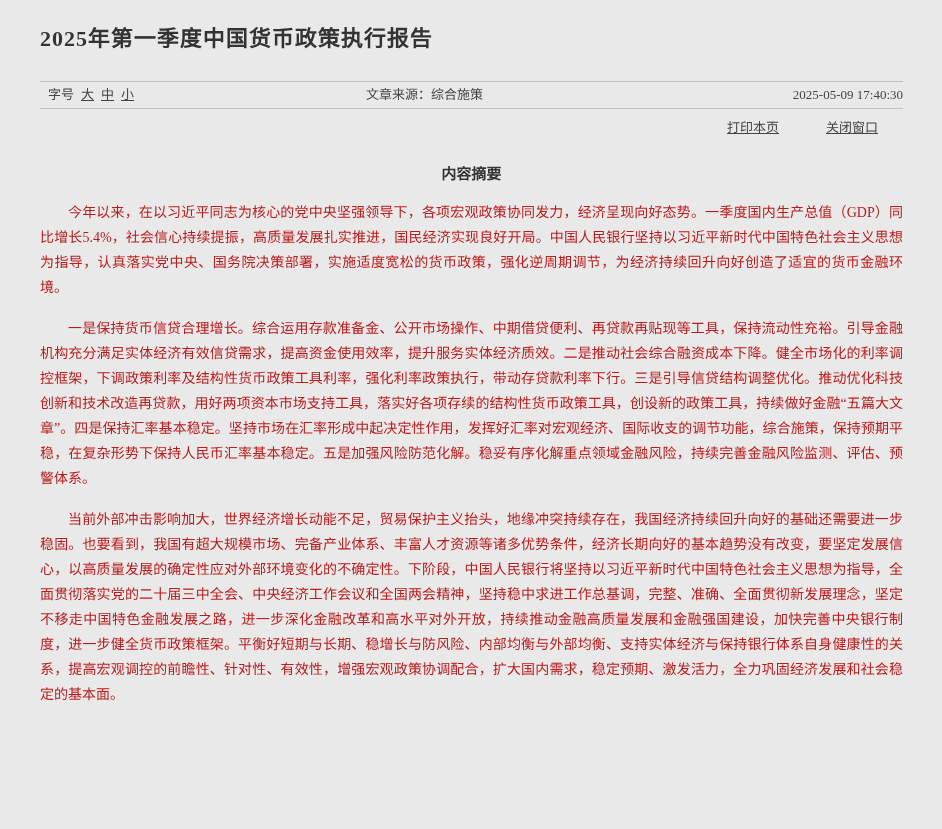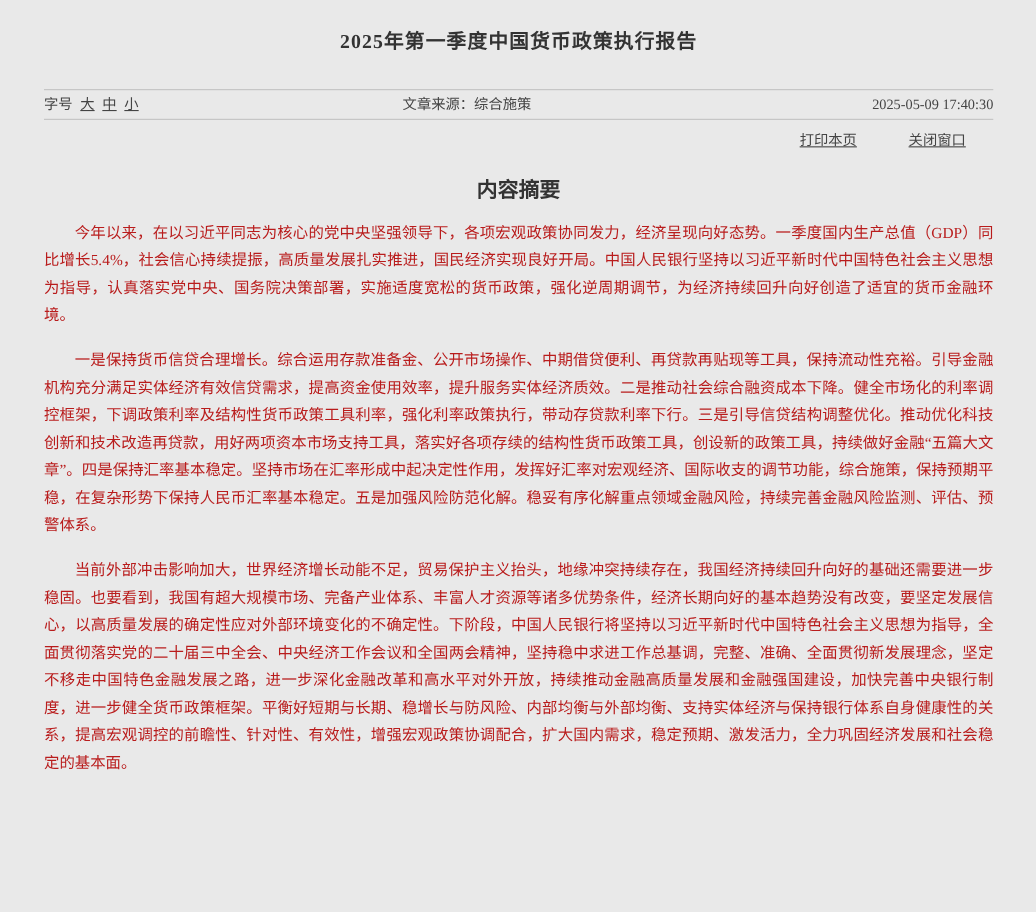--- a/index.html
+++ b/index.html
@@ -14,40 +14,40 @@
     height: 829px;
     margin: 0 auto;
     background: #e9e9e9;
     box-sizing: border-box;
     padding: 0 39px 0 40px;
     overflow: hidden;
   }
   .page-title {
     margin: 0;
     padding-top: 28px;
-    font-size: 18px;
+    font-size: 22px;
     line-height: 21px;
     font-weight: bold;
-    text-align: center;
+    text-align: left;
     color: #333333;
     letter-spacing: 1px;
   }
   .meta-bar {
     position: relative;
     margin-top: 32px;
     border-top: 1px solid #c3c3c3;
     border-bottom: 1px solid #c3c3c3;
     height: 26px;
     font-size: 13px;
     line-height: 26px;
     color: #444444;
   }
   .meta-left {
     position: absolute;
-    left: 0;
+    left: 8px;
     top: 0;
   }
   .font-size-links a {
     color: #444444;
     text-decoration: underline;
     margin-left: 7px;
     cursor: pointer;
   }
   .meta-center {
     position: absolute;
@@ -71,21 +71,21 @@
     color: #444444;
     text-decoration: underline;
     cursor: pointer;
   }
   .actions-row a.print-link {
     margin-right: 47px;
     text-align: center;
   }
   .section-heading {
     margin: 30px 0 0 0;
-    font-size: 19px;
+    font-size: 15px;
     line-height: 18px;
     font-weight: bold;
     text-align: center;
     color: #333333;
   }
   .article-body {
     margin-top: 17px;
   }
   .article-body p {
     margin: 0 0 16px 0;

